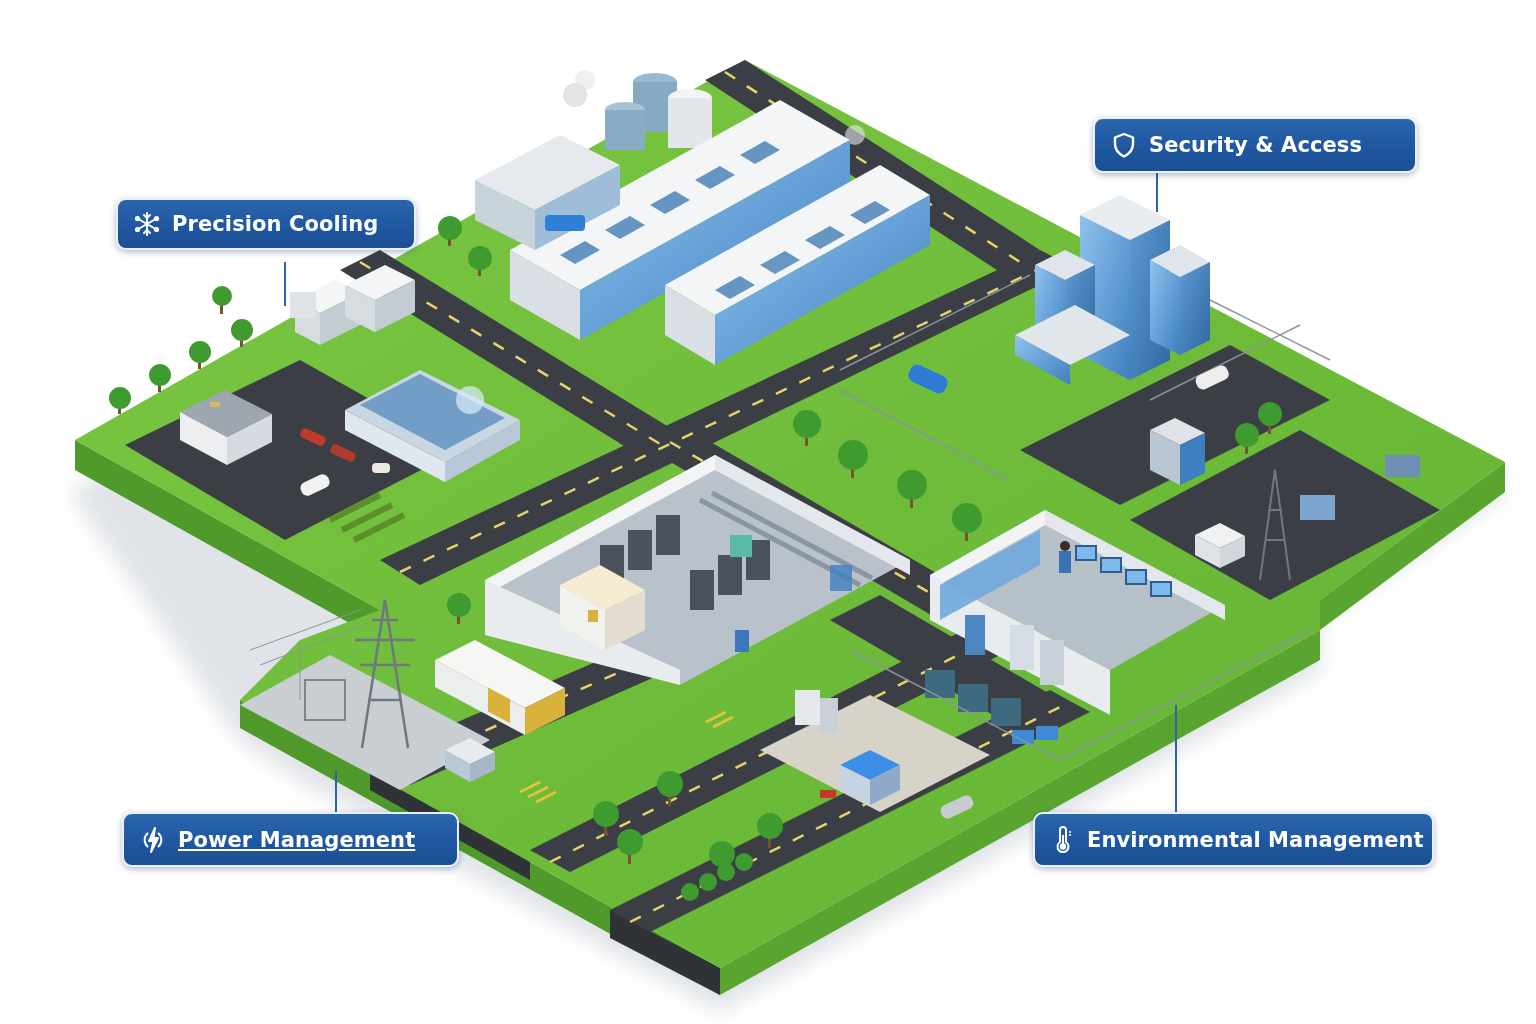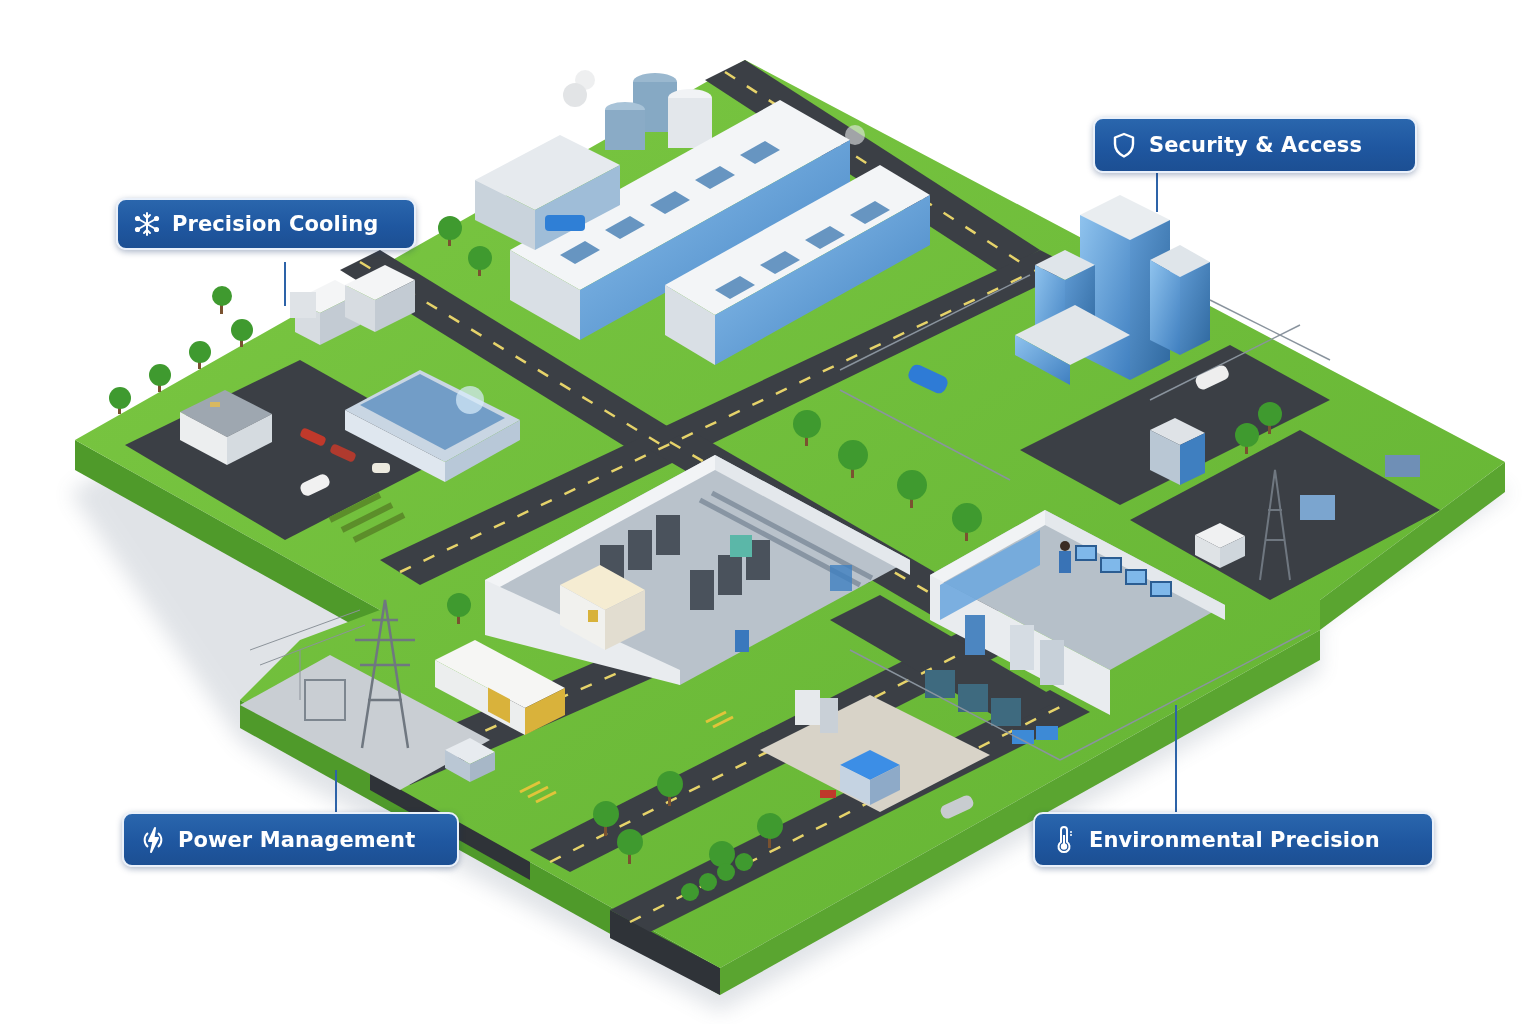--- a/index.html
+++ b/index.html
@@ -402,35 +402,35 @@
 
 <div class="callout" style="left:1093px; top:117px; width:324px; height:56px;">
   <span class="ico">
     <svg viewBox="0 0 28 28" fill="none" stroke="#ffffff" stroke-width="2.4" stroke-linejoin="round">
       <path d="M14 3 L23 6.5 V13 C23 19 19 23 14 25.5 C9 23 5 19 5 13 V6.5 Z"></path>
     </svg>
   </span>
   <span>Security &amp; Access</span>
 </div>
 
-<div class="callout" style="left:122px; top:812px; width:337px; height:55px;">
+<div class="callout" style="left:122px; top:812px; width:337px; height:55px;text-decoration:underline;">
   <span class="ico">
     <svg viewBox="0 0 28 28" fill="none" stroke="#ffffff" stroke-width="2" stroke-linejoin="round">
       <path d="M9 7 A9 9 0 0 0 9 21"></path>
       <path d="M19 7 A9 9 0 0 1 19 21"></path>
       <path d="M16 2 L10 15 H14.5 L12 26 L19 12 H14.5 Z" fill="#ffffff"></path>
     </svg>
   </span>
   <span>Power Management</span>
 </div>
 
 <div class="callout" style="left:1033px; top:812px; width:401px; height:55px;">
   <span class="ico">
     <svg viewBox="0 0 28 28" fill="none" stroke="#ffffff" stroke-width="2">
       <path d="M11 4 a3 3 0 0 1 6 0 V16 a5.5 5.5 0 1 1 -6 0 Z"></path>
       <circle cx="14" cy="20.5" r="2.2" fill="#ffffff"></circle>
       <line x1="14" y1="9" x2="14" y2="18"></line>
       <line x1="20" y1="6" x2="22" y2="6" stroke-width="1.4"></line>
       <line x1="20" y1="9" x2="22" y2="9" stroke-width="1.4"></line>
     </svg>
   </span>
-  <span>Environmental Precision</span>
+  <span>Environmental Management</span>
 </div>
 
 </body></html>

